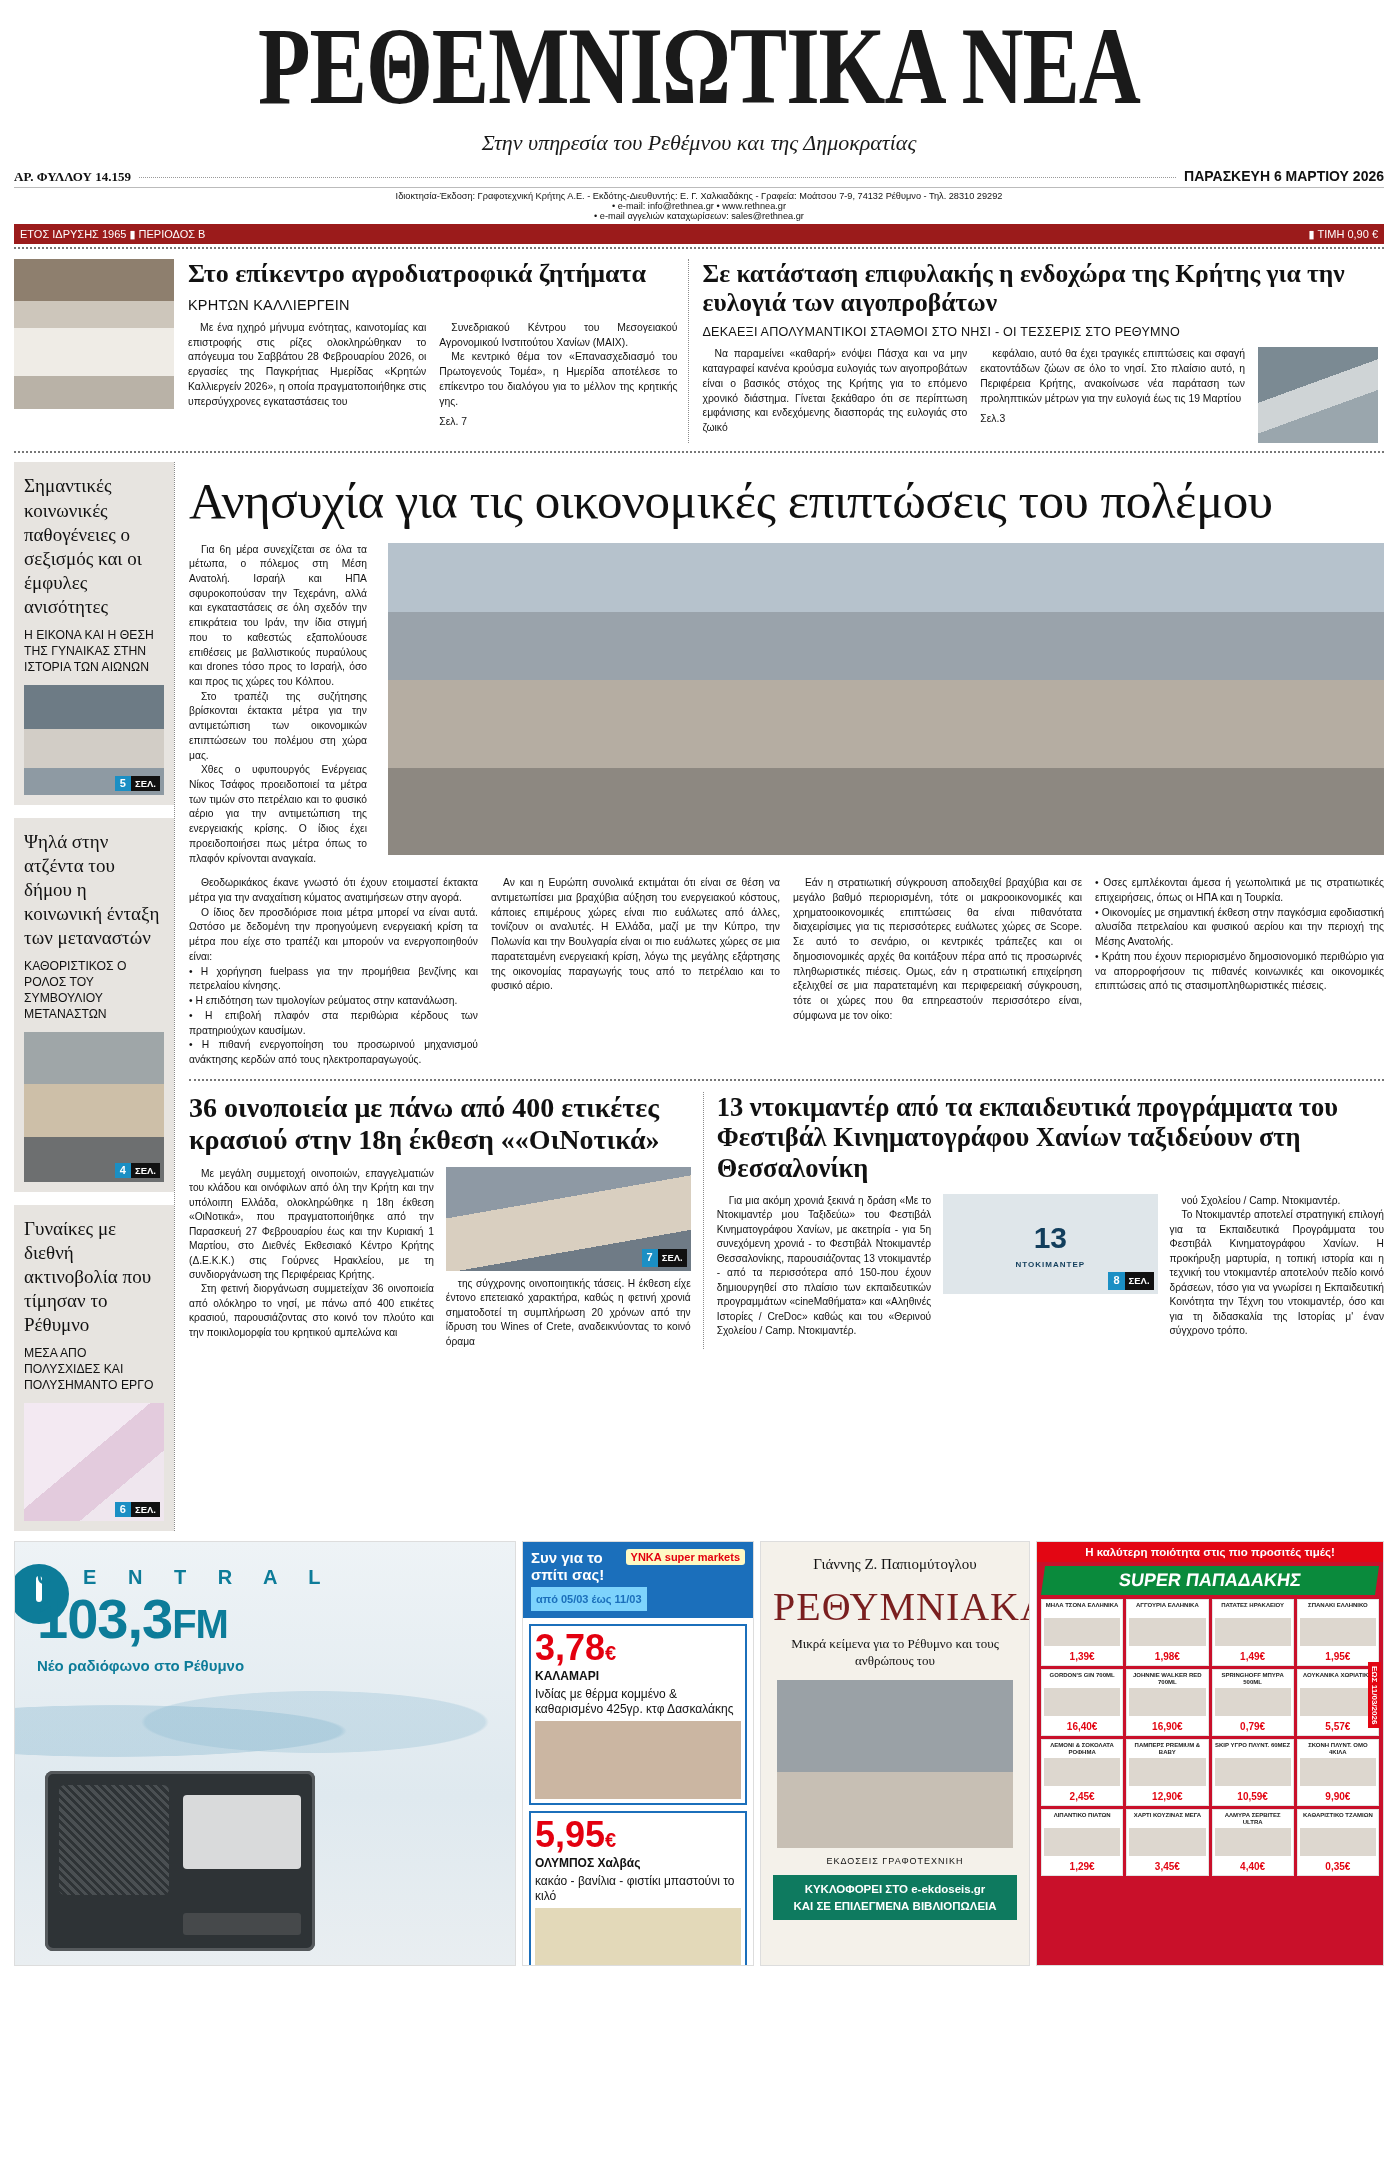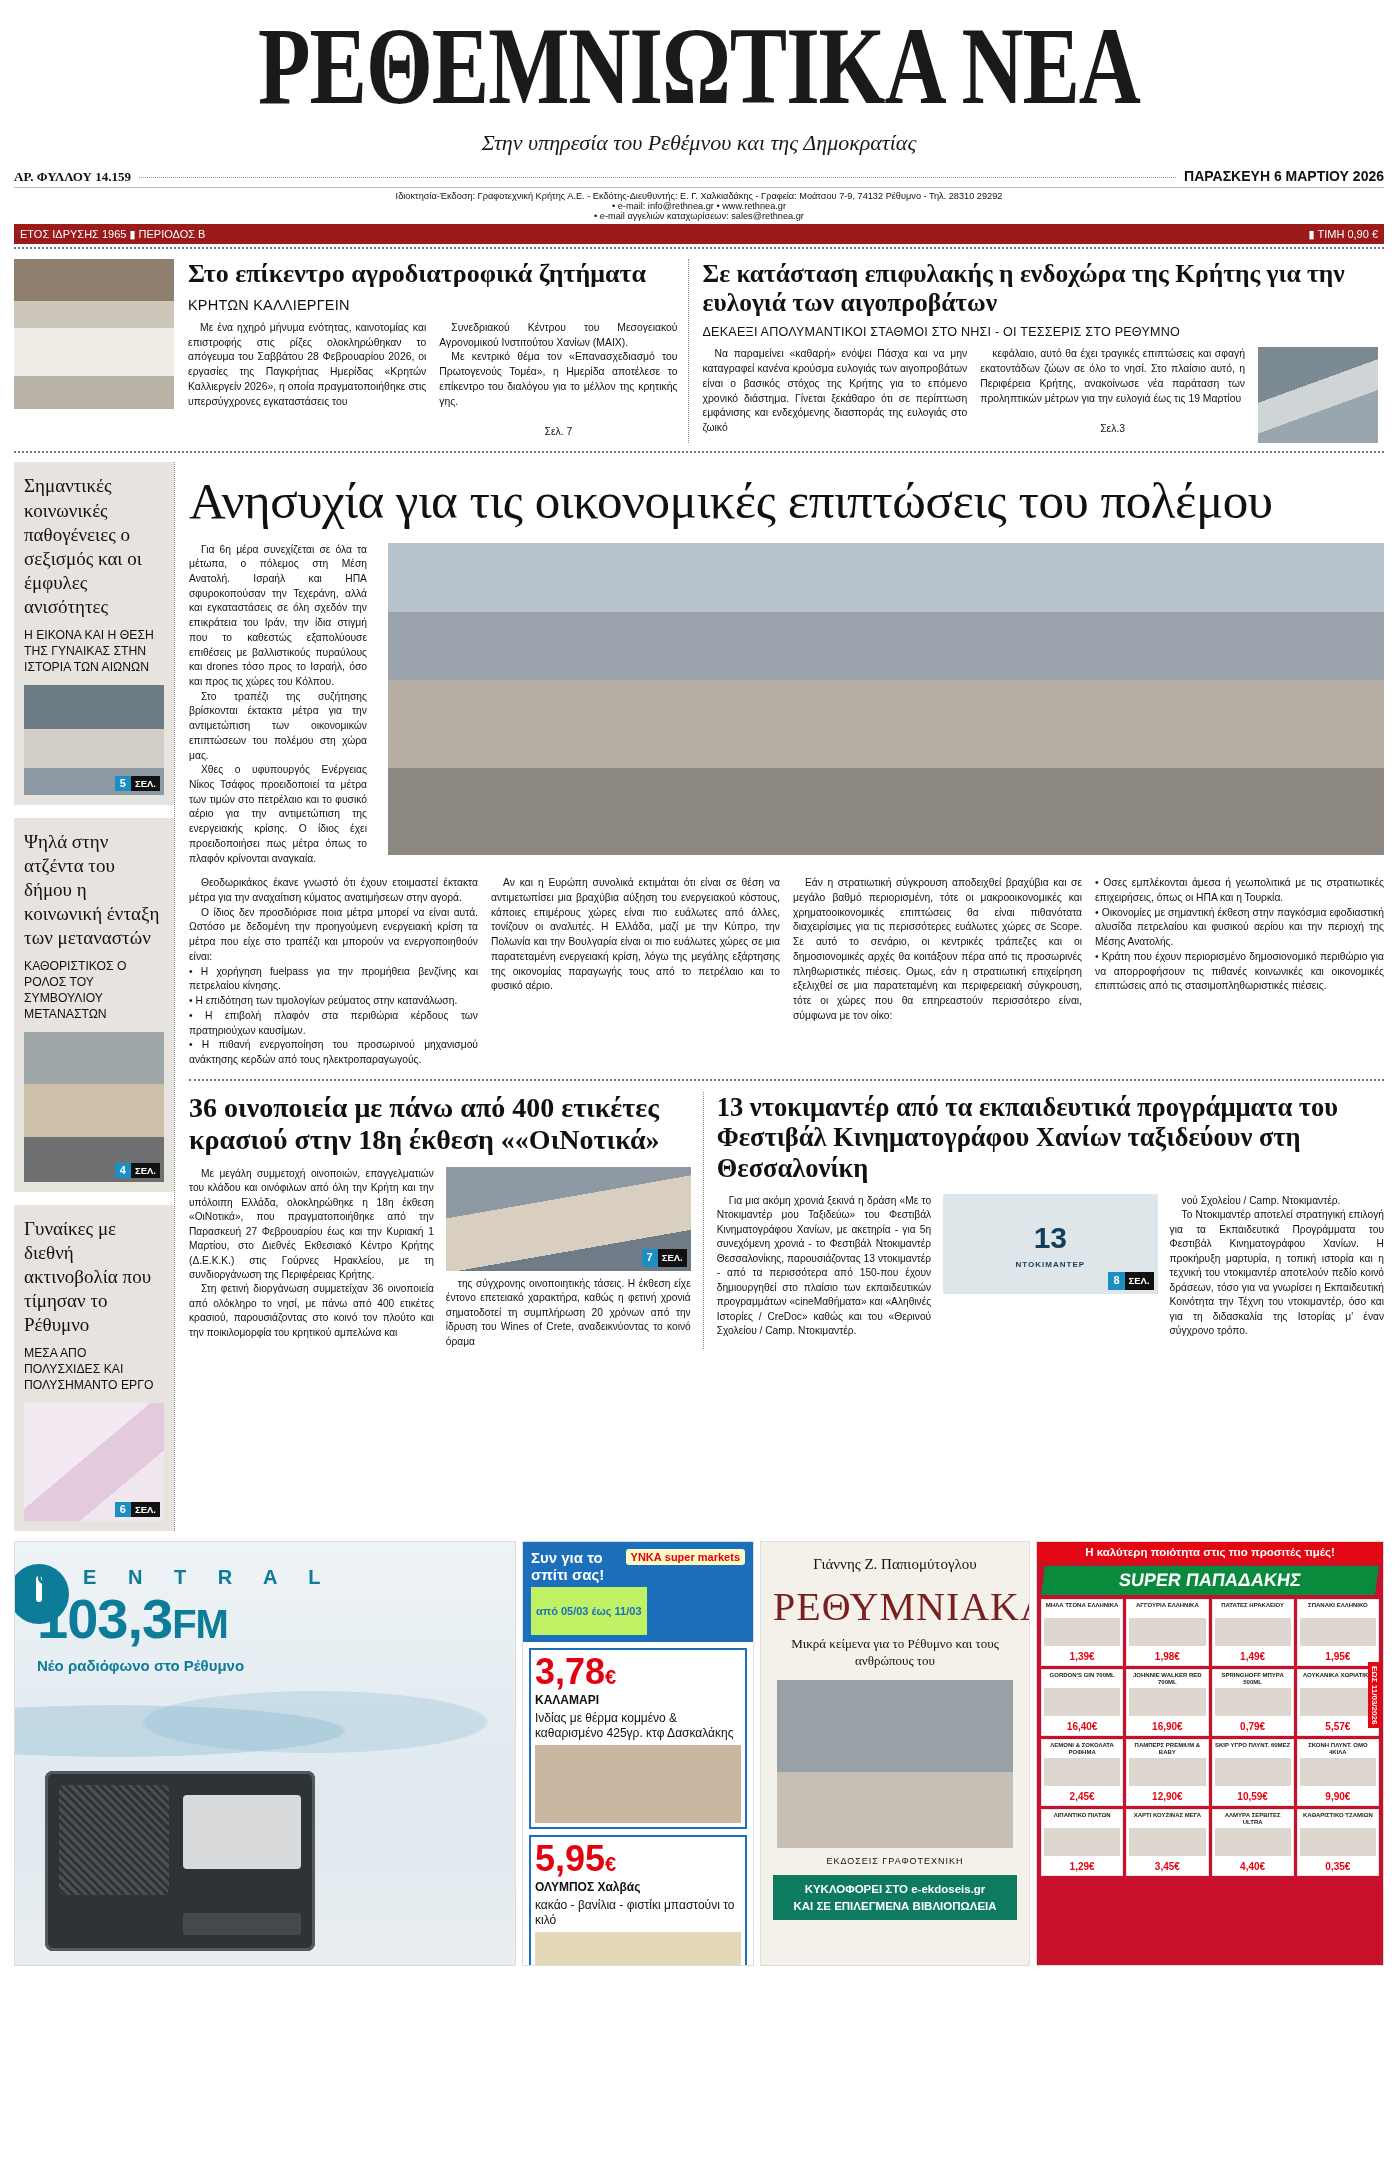--- a/index.html
+++ b/index.html
@@ -29,21 +29,21 @@
   .photo{background:#d9d5d0;position:relative;overflow:hidden;}
   .tcol-a{flex:1;padding:0 10px 0 14px;border-right:1px dotted #8a8a8a;}
   .tcol-b{flex:1.38;padding:0 6px 0 14px;}
   .teaser-h{font-family:"Liberation Serif",serif;font-weight:bold;font-size:26px;line-height:1.14;margin:0 0 8px 0;}
   .teaser-h.big{font-size:25.5px;}
   .kicker{font-size:14.5px;letter-spacing:.2px;margin:4px 0 8px 0;}
   .kicker.small{font-size:12.6px;}
   .cols2{display:flex;gap:13px;font-size:10.4px;line-height:1.42;text-align:justify;}
   .cols2 > div{flex:1;}
   .cols2 p{margin:0 0 0 0;text-indent:12px;}
-  .sel{text-align:center;display:block;margin-top:16px;text-indent:0;}
+  .sel{text-align:left;display:block;margin-top:6px;text-indent:0;}
   .hr-dots{border-bottom:2px dotted #777;margin:8px 0 0 0;}
 
   
   .body{display:flex;margin-top:9px;}
   .leftcol{width:160px;flex:0 0 160px;}
   .maincol{flex:1;padding-left:14px;border-left:1px dotted #8a8a8a;}
 
   
   .sbox{background:#e7e4e0;padding:12px 10px 10px 10px;margin-bottom:0;}
   .sbox h3{font-family:"Liberation Serif",serif;font-weight:normal;font-size:19px;line-height:1.27;margin:0 0 9px 0;}
@@ -100,21 +100,21 @@
   .radio-circle{position:absolute;top:22px;left:-6px;width:60px;height:60px;border-radius:50%;background:#0d7c99;}
   .radio-circle:after{content:"";position:absolute;left:27px;top:12px;width:6px;height:26px;background:#fff;border-radius:3px;}
   .radio-dev{position:absolute;left:30px;bottom:14px;width:270px;height:180px;background:#2e3336;border-radius:8px;box-shadow:inset 0 0 0 3px #55595c;}
   .radio-dev .sp{position:absolute;left:14px;top:14px;width:110px;height:110px;border-radius:6px;background:repeating-linear-gradient(45deg,#4a4f52 0 3px,#2e3336 3px 6px);}
   .radio-dev .cas{position:absolute;right:14px;top:24px;width:118px;height:74px;background:#d9dadb;border-radius:4px;}
   .radio-dev .btns{position:absolute;right:14px;bottom:16px;width:118px;height:22px;background:#46494b;border-radius:3px;}
 
   
   .sm-top{background:#1b6fbb;color:#fff;padding:7px 8px;}
   .sm-title{font-size:15px;font-weight:bold;}
-  .sm-dates{background:#bef264;color:#1b6fbb;font-size:11px;font-weight:bold;display:inline-block;padding:18px 5px;margin-top:4px;}
+  .sm-dates{background:#7dd3fc;color:#1b6fbb;font-size:11px;font-weight:bold;display:inline-block;padding:6px 5px;margin-top:4px;}
   .sm-logo{float:right;background:#fef9c3;color:#e3000f;font-size:11px;font-weight:bold;padding:2px 5px;border-radius:3px;}
   .sm-card{background:#fff;border:2px solid #1b6fbb;margin:6px;padding:4px;}
   .sm-price{color:#e3000f;font-size:36px;font-weight:bold;line-height:1;}
   .sm-price span{font-size:20px;}
   .sm-desc{font-size:12px;line-height:1.25;margin-top:3px;}
   .sm-prod{height:78px;background:#cbb6a2;margin-top:4px;}
 
   
   .bk{position:absolute;inset:0;background:#f4f1ea;text-align:center;padding:14px 12px;box-sizing:border-box;}
   .bk-auth{font-family:"Liberation Serif",serif;font-size:15px;margin-bottom:10px;}

